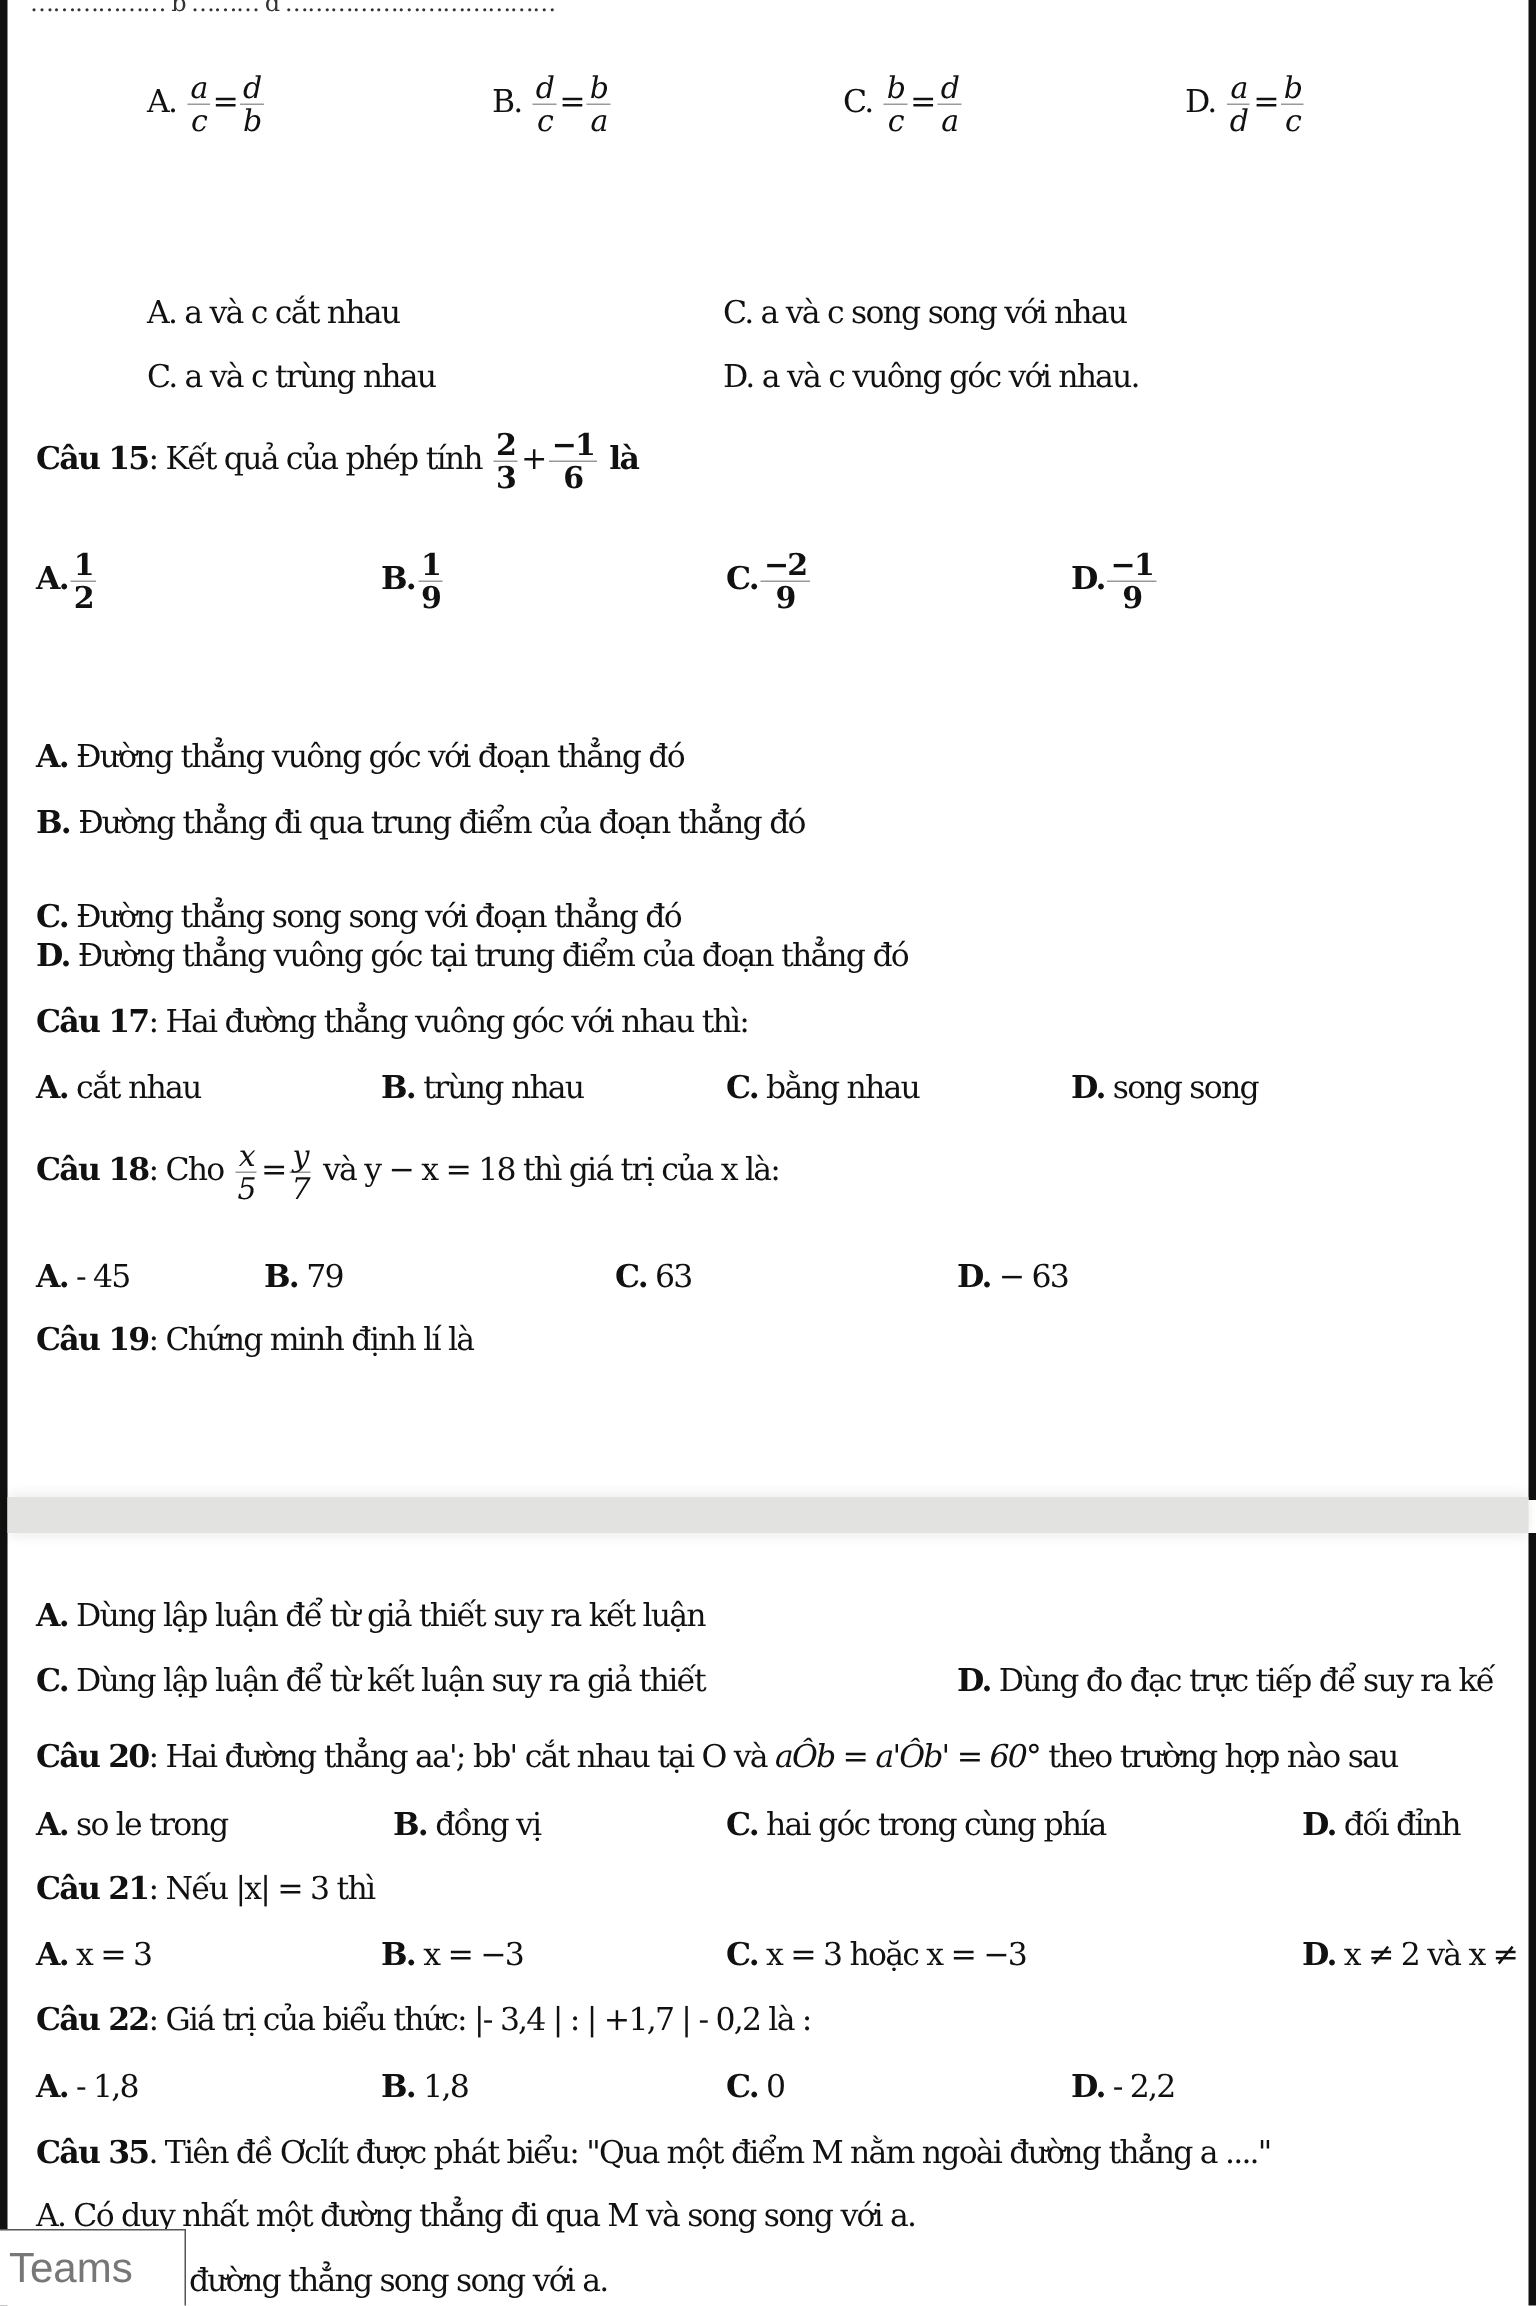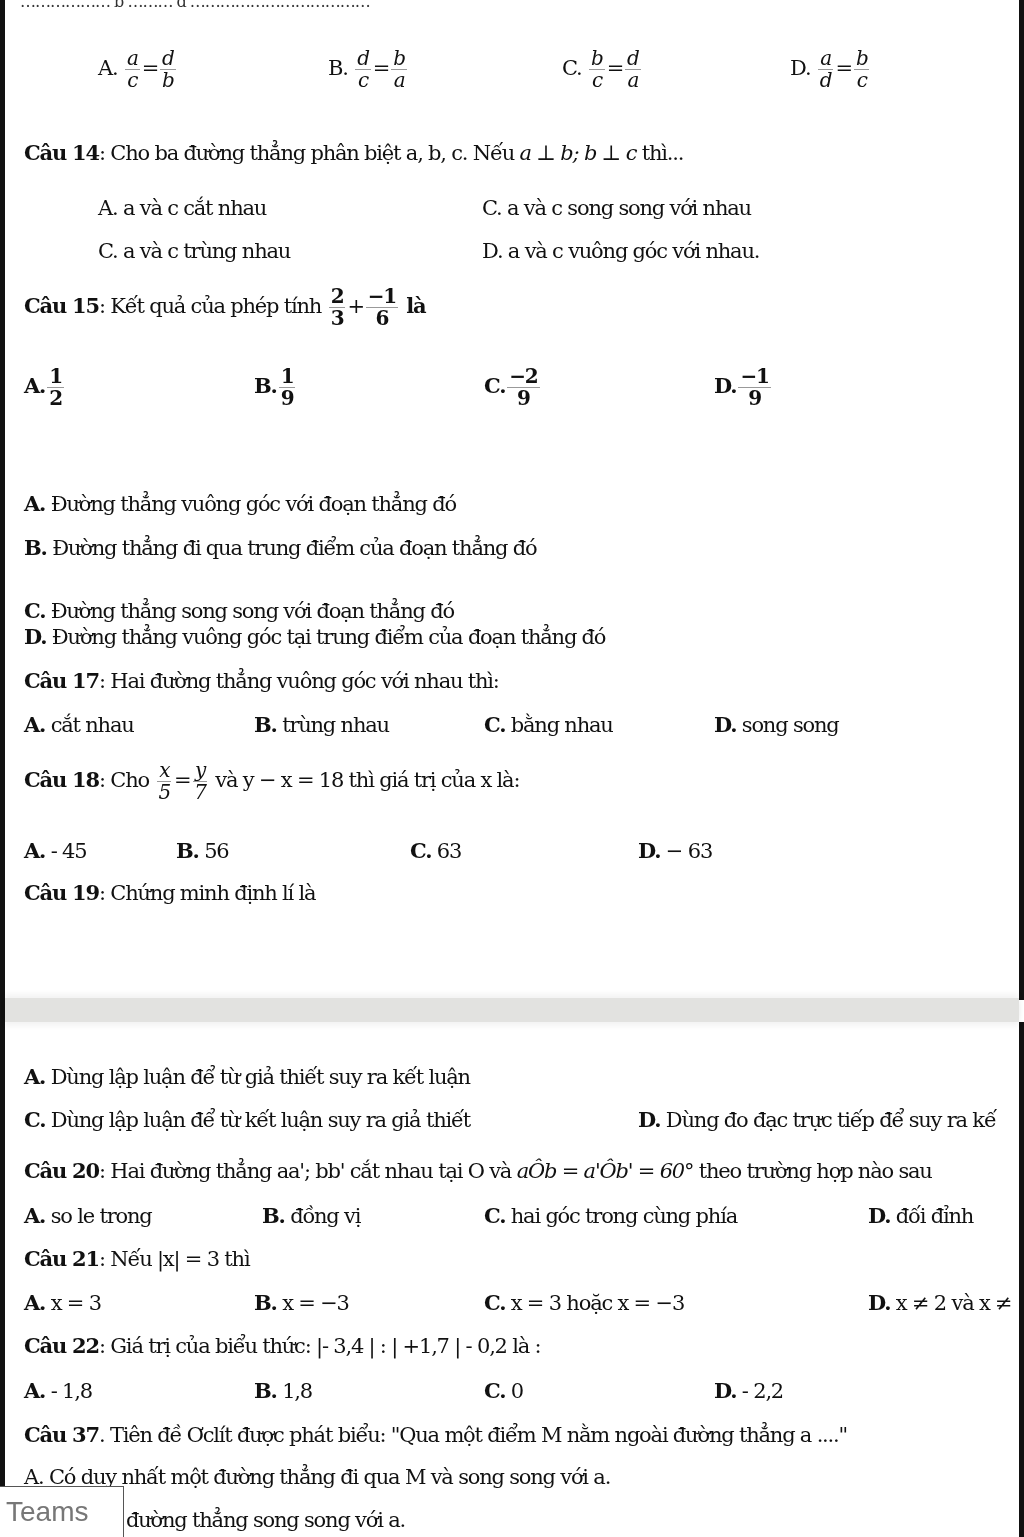--- a/index.html
+++ b/index.html
@@ -78,23 +78,20 @@
     <span>D.</span>
     <span class="frac ital">
         <span class="num">a</span>
         <span class="den">d</span>
       </span><span>=</span><span class="frac ital">
         <span class="num">b</span>
         <span class="den">c</span>
       </span>
   </div>
 
-  <div class="line" style="left:24px;top:140px;">
-    <span class="b">Câu 14</span><span>: Cho ba đường thẳng phân biệt a, b, c. Nếu </span><span class="ital">a ⊥ b; b ⊥ c</span><span> thì...</span>
-  </div>
   <div class="opt" style="left:98px;top:196px;">A. a và c cắt nhau</div>
   <div class="opt" style="left:482px;top:196px;">C. a và c song song với nhau</div>
   <div class="opt" style="left:98px;top:239px;">C. a và c trùng nhau</div>
   <div class="opt" style="left:482px;top:239px;">D. a và c vuông góc với nhau.</div>
 
   <div class="line" style="left:24px;top:286px;">
     <span class="b">Câu 15</span><span>: Kết quả của phép tính </span><span class="frac b">
         <span class="num">2</span>
         <span class="den">3</span>
       </span><span>+</span><span class="frac b">
@@ -143,21 +140,21 @@
   <div class="line" style="left:24px;top:760px;">
     <span class="b">Câu 18</span><span>: Cho </span><span class="frac ital">
         <span class="num">x</span>
         <span class="den">5</span>
       </span><span>=</span><span class="frac ital">
         <span class="num">y</span>
         <span class="den">7</span>
       </span><span> và y − x = 18 thì giá trị của x là:</span>
   </div>
   <div class="opt" style="left:24px;top:838px;"><span class="b">A.</span><span> - 45</span></div>
-  <div class="opt" style="left:176px;top:838px;"><span class="b">B.</span><span> 56</span></div>
+  <div class="opt" style="left:176px;top:838px;"><span class="b">B.</span><span> 79</span></div>
   <div class="opt" style="left:410px;top:838px;"><span class="b">C.</span><span> 63</span></div>
   <div class="opt" style="left:638px;top:838px;"><span class="b">D.</span><span> − 63</span></div>
 
   <div class="line" style="left:24px;top:880px;">
     <span class="b">Câu 19</span><span>: Chứng minh định lí là</span>
   </div>
 
   <div class="page-gap"></div>
 
   <div class="opt" style="left:24px;top:1064px;"><span class="b">A.</span><span> Dùng lập luận để từ giả thiết suy ra kết luận</span></div>
@@ -182,21 +179,21 @@
 
   <div class="line" style="left:24px;top:1333px;">
     <span class="b">Câu 22</span><span>: Giá trị của biểu thức: |- 3,4 | : | +1,7 | - 0,2 là :</span>
   </div>
   <div class="opt" style="left:24px;top:1378px;"><span class="b">A.</span><span> - 1,8</span></div>
   <div class="opt" style="left:254px;top:1378px;"><span class="b">B.</span><span> 1,8</span></div>
   <div class="opt" style="left:484px;top:1378px;"><span class="b">C.</span><span> 0</span></div>
   <div class="opt" style="left:714px;top:1378px;"><span class="b">D.</span><span> - 2,2</span></div>
 
   <div class="line" style="left:24px;top:1422px;">
-    <span class="b">Câu 37</span><span>. Tiên đề Ơclít được phát biểu: "Qua một điểm M nằm ngoài đường thẳng a ...."</span>
+    <span class="b">Câu 35</span><span>. Tiên đề Ơclít được phát biểu: "Qua một điểm M nằm ngoài đường thẳng a ...."</span>
   </div>
   <div class="line" style="left:24px;top:1465px;">A. Có duy nhất một đường thẳng đi qua M và song song với a.</div>
   <div class="line" style="left:126px;top:1508px;">đường thẳng song song với a.</div>
 
   <div class="teams-box">
     <span>Teams</span>
   </div>
 </div>
 
 </body></html>

